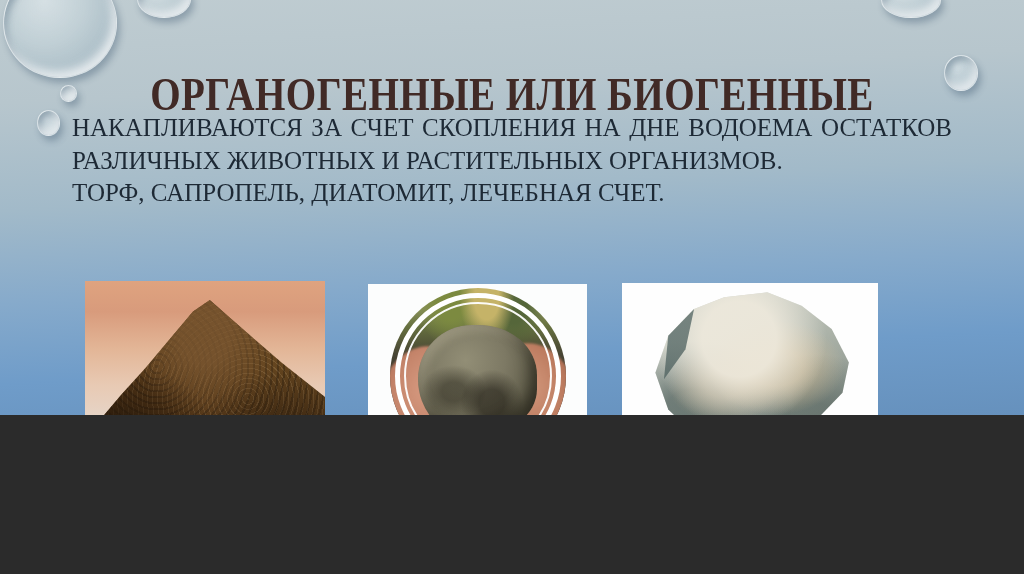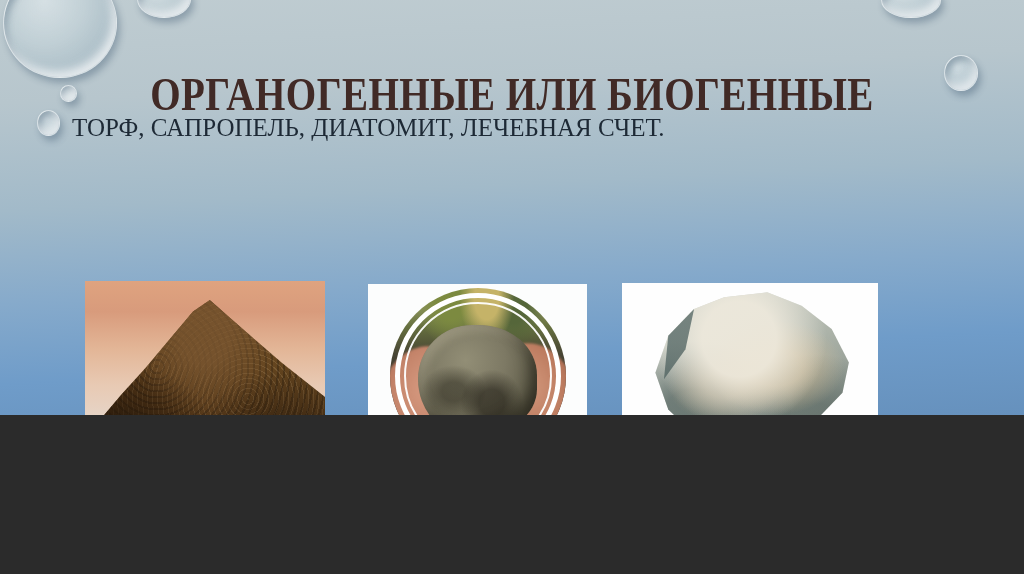--- a/index.html
+++ b/index.html
@@ -153,20 +153,21 @@
   <div class="drop" style="left:713px;top:530px;width:50px;height:44px;"></div>
   <div class="drop" style="left:855px;top:535px;width:19px;height:21px;"></div>
   <div class="drop" style="left:852px;top:562px;width:15px;height:14px;"></div>
   <div class="drop" style="left:947px;top:432px;width:24px;height:24px;"></div>
   <div class="drop" style="left:969px;top:463px;width:48px;height:46px;"></div>
   <div class="drop blob" style="left:881px;top:511px;width:112px;height:80px;"></div>
 
   <h1 class="title">ОРГАНОГЕННЫЕ ИЛИ БИОГЕННЫЕ</h1>
 
   <div class="body-text">
+    <p class="para-main">НАКАПЛИВАЮТСЯ ЗА СЧЕТ СКОПЛЕНИЯ НА ДНЕ ВОДОЕМА ОСТАТКОВ РАЗЛИЧНЫХ ЖИВОТНЫХ И РАСТИТЕЛЬНЫХ ОРГАНИЗМОВ.</p>
     <p class="para-examples">ТОРФ, САПРОПЕЛЬ, ДИАТОМИТ, ЛЕЧЕБНАЯ СЧЕТ.</p>
   </div>
 
   <figure class="figure fig-peat" role="img" aria-label="торф">
     <div class="peat-band"></div>
     <div class="peat-pile"></div>
   </figure>
 
   <figure class="figure fig-sapropel" role="img" aria-label="сапропель">
     <div class="sapropel-circle">

